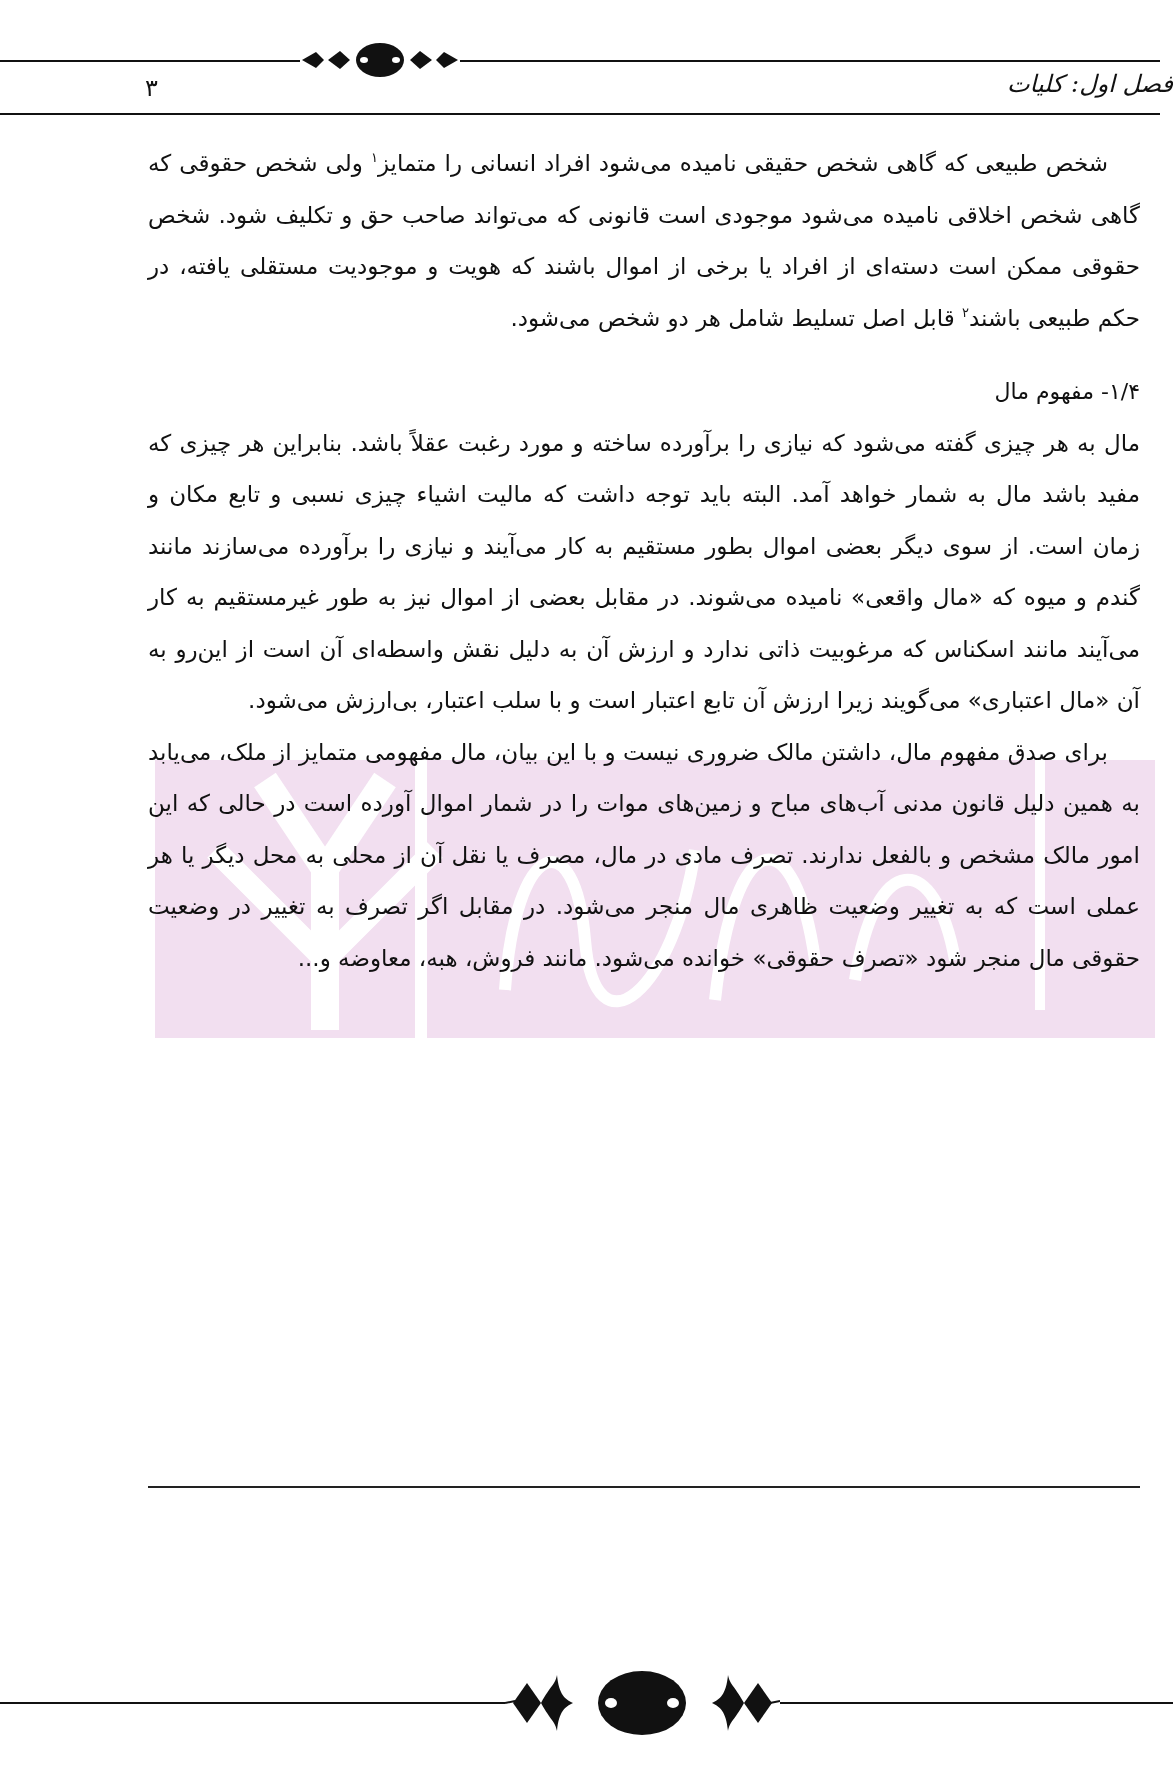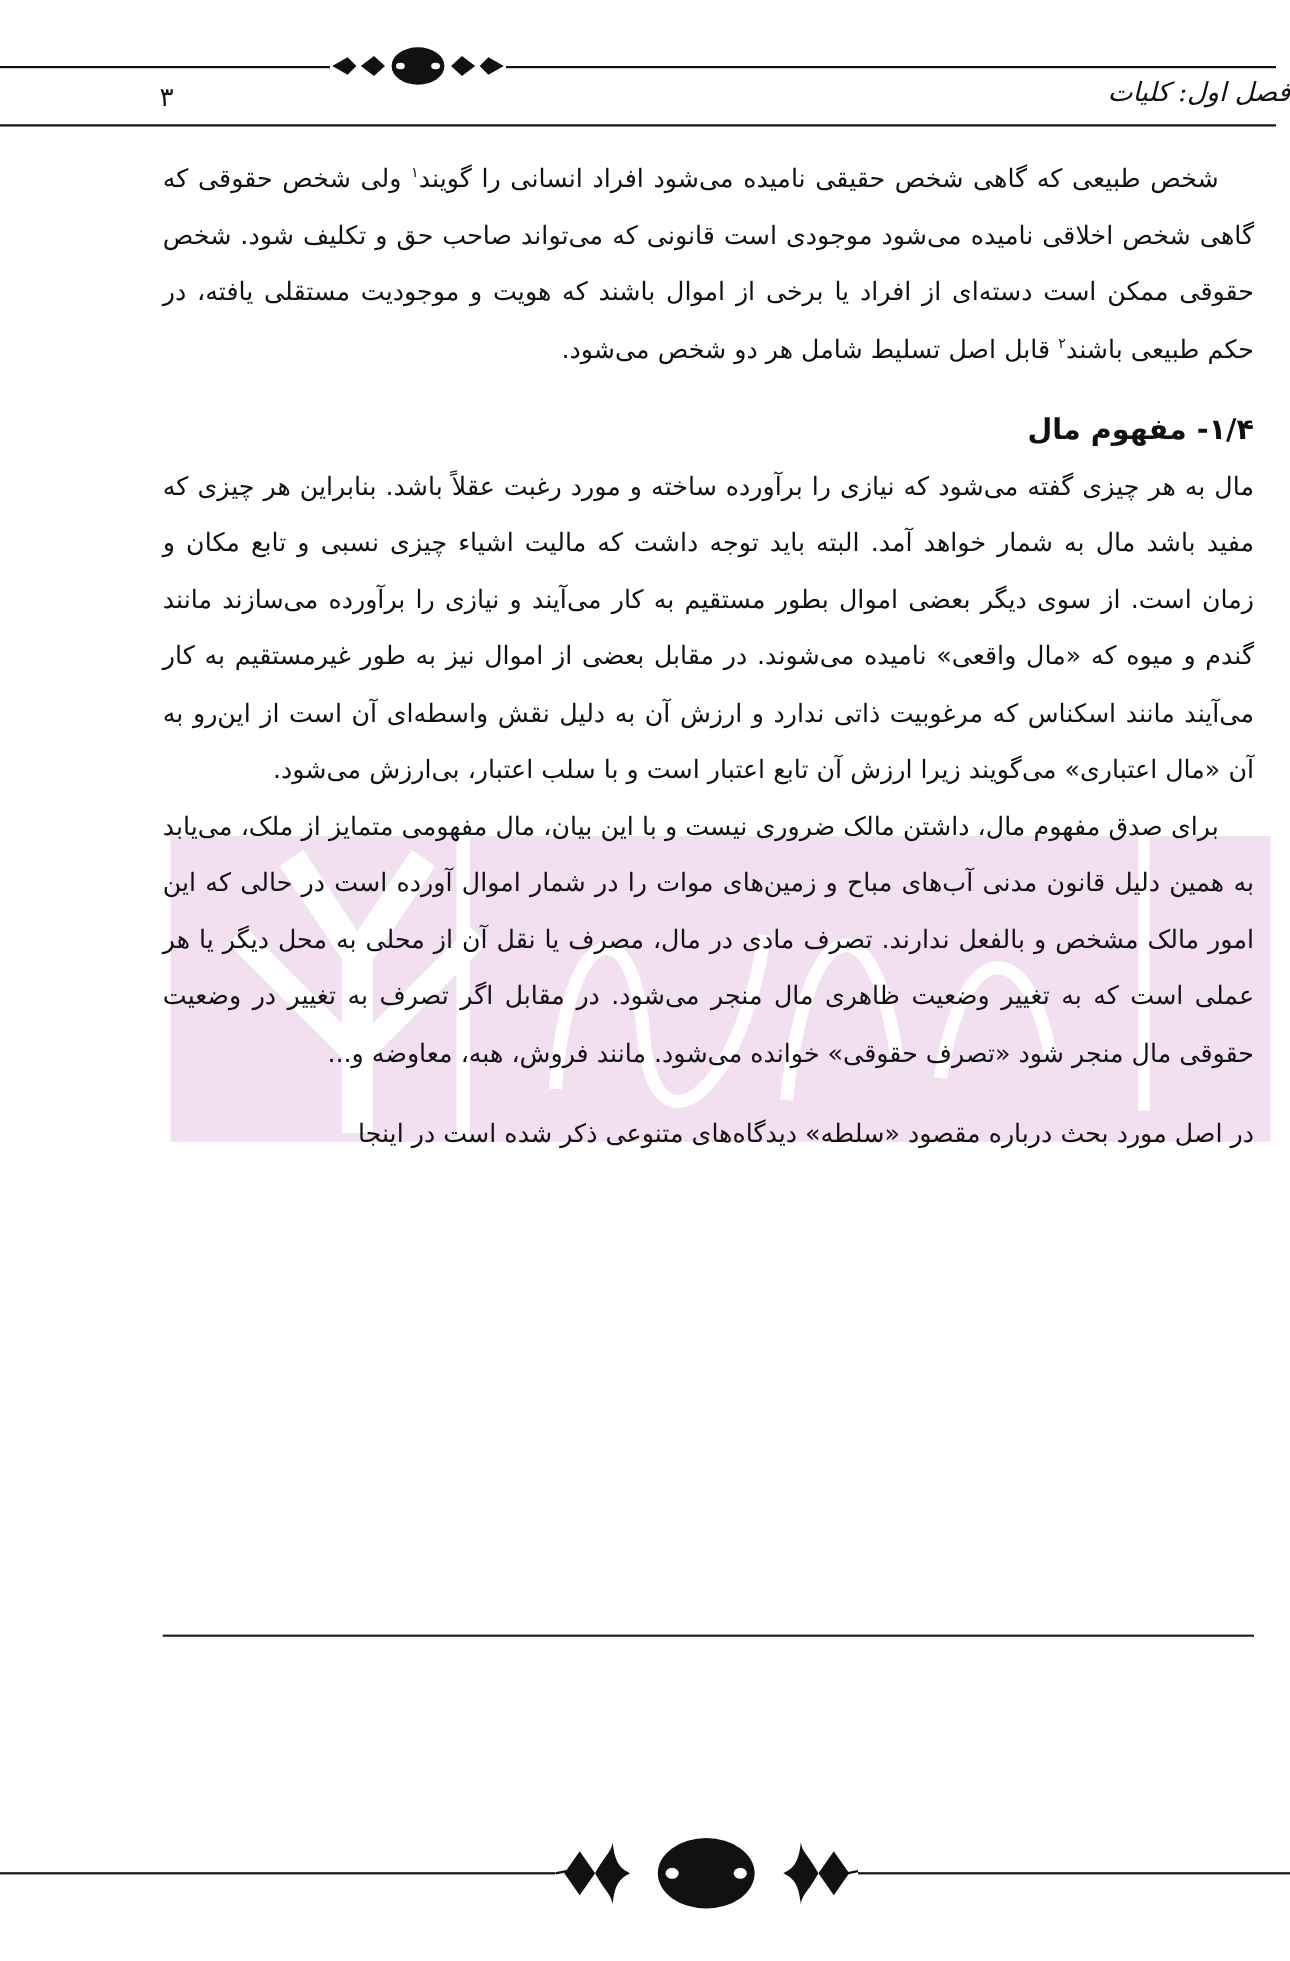--- a/index.html
+++ b/index.html
@@ -24,21 +24,21 @@
     }
     .watermark svg { position: absolute; left: 0; top: 0; }
     .content {
       position: absolute; left: 148px; width: 992px; top: 138px;
       direction: rtl; text-align: justify; text-align-last: right;
       font-size: 23px; line-height: 51.5px; z-index: 1;
     }
     .content p { margin: 0; text-indent: 0; }
     .content p.indent { text-indent: 32px; }
     .content h2 {
-      margin: 0; font-size: 26px; font-weight: bold; line-height: 51.5px;
+      margin: 0; font-size: 22px; font-weight: normal; line-height: 51.5px;
     }
     .gap { height: 22px; }
     sup { font-size: 13px; line-height: 0; }
     .footnote-rule { position: absolute; left: 148px; width: 992px; top: 1486px; height: 2px; background: #222; }
     .footnotes {
       position: absolute; left: 148px; width: 992px; top: 1500px;
       direction: rtl; font-size: 19px; line-height: 34px;
     }
     .footnotes div { text-align: right; }
   </style>
@@ -68,27 +68,26 @@
     <path d="M60 90 L170 200 L280 90" stroke="#fff" stroke-width="22" fill="none"></path>
     <rect x="260" y="0" width="12" height="278" fill="#fff"></rect>
     <path d="M350 230 C 360 80, 420 60, 430 180 S 520 230, 540 90" stroke="#fff" stroke-width="12" fill="none"></path>
     <path d="M560 240 C 580 60, 640 60, 660 200" stroke="#fff" stroke-width="12" fill="none"></path>
     <path d="M700 220 C 720 90, 780 90, 800 200" stroke="#fff" stroke-width="12" fill="none"></path>
     <rect x="880" y="0" width="10" height="250" fill="#fff"></rect>
   </svg>
 </div>
 
 <div class="content">
-  <p class="indent"><span>شخص طبیعی که گاهی شخص حقیقی نامیده می‌شود افراد انسانی را گویند</span><sup>۱</sup><span> ولی شخص حقوقی که گاهی شخص اخلاقی نامیده می‌شود موجودی است قانونی که می‌تواند صاحب حق و تکلیف شود. شخص حقوقی ممکن است دسته‌ای از افراد یا برخی از اموال باشند که هویت و موجودیت مستقلی یافته، در حکم طبیعی باشند</span><sup>۲</sup><span> قابل اصل تسلیط شامل هر دو شخص می‌شود.</span></p>
+  <p class="indent"><span>شخص طبیعی که گاهی شخص حقیقی نامیده می‌شود افراد انسانی را متمایز</span><sup>۱</sup><span> ولی شخص حقوقی که گاهی شخص اخلاقی نامیده می‌شود موجودی است قانونی که می‌تواند صاحب حق و تکلیف شود. شخص حقوقی ممکن است دسته‌ای از افراد یا برخی از اموال باشند که هویت و موجودیت مستقلی یافته، در حکم طبیعی باشند</span><sup>۲</sup><span> قابل اصل تسلیط شامل هر دو شخص می‌شود.</span></p>
   <div class="gap"></div>
   <h2>۱/۴- مفهوم مال</h2>
   <p>مال به هر چیزی گفته می‌شود که نیازی را برآورده ساخته و مورد رغبت عقلاً باشد. بنابراین هر چیزی که مفید باشد مال به شمار خواهد آمد. البته باید توجه داشت که مالیت اشیاء چیزی نسبی و تابع مکان و زمان است. از سوی دیگر بعضی اموال بطور مستقیم به کار می‌آیند و نیازی را برآورده می‌سازند مانند گندم و میوه که «مال واقعی» نامیده می‌شوند. در مقابل بعضی از اموال نیز به طور غیرمستقیم به کار می‌آیند مانند اسکناس که مرغوبیت ذاتی ندارد و ارزش آن به دلیل نقش واسطه‌ای آن است از این‌رو به آن «مال اعتباری» می‌گویند زیرا ارزش آن تابع اعتبار است و با سلب اعتبار، بی‌ارزش می‌شود.</p>
   <p class="indent">برای صدق مفهوم مال، داشتن مالک ضروری نیست و با این بیان، مال مفهومی متمایز از ملک، می‌یابد به همین دلیل قانون مدنی آب‌های مباح و زمین‌های موات را در شمار اموال آورده است در حالی که این امور مالک مشخص و بالفعل ندارند. تصرف مادی در مال، مصرف یا نقل آن از محلی به محل دیگر یا هر عملی است که به تغییر وضعیت ظاهری مال منجر می‌شود. در مقابل اگر تصرف به تغییر در وضعیت حقوقی مال منجر شود «تصرف حقوقی» خوانده می‌شود. مانند فروش، هبه، معاوضه و...</p>
   <div class="gap"></div>
-  <p>در اصل مورد بحث درباره مقصود «سلطه» دیدگاه‌های متنوعی ذکر شده است در اینجا</p>
 </div>
 
 <div class="footnote-rule"></div>
 <div class="footnotes">
 </div>
 
 <div class="rule" style="left:0; top:1702px; width:1173px;"></div>
 <div class="ornament" style="left:505px; top:1665px; width:275px; height:75px; background:#fff;">
   <svg width="275" height="75" viewBox="0 0 275 75">
     <path d="M0 38 L10 36" stroke="#111" stroke-width="2"></path>

